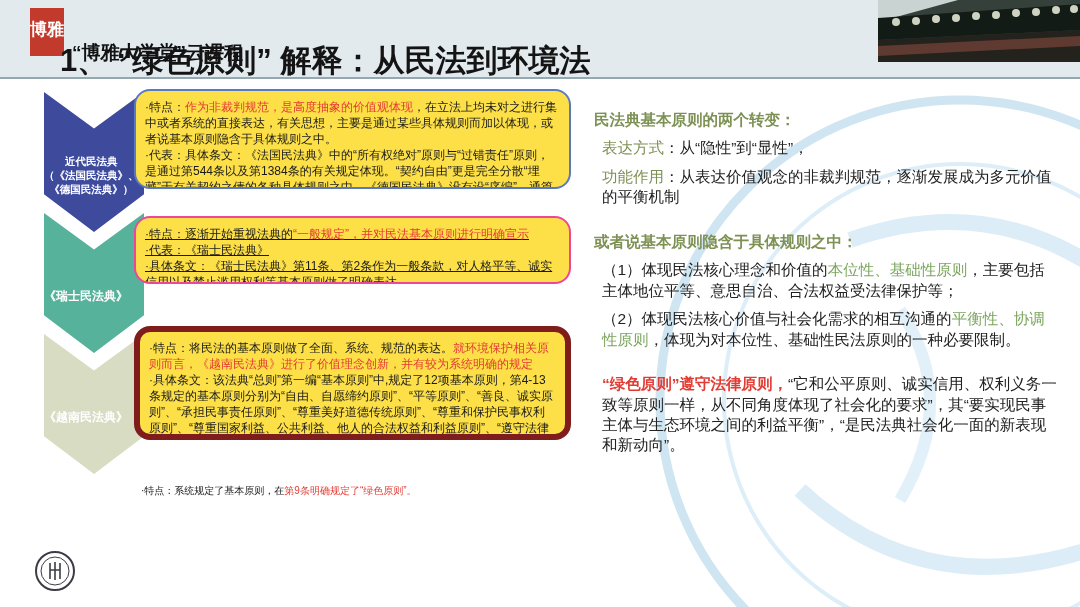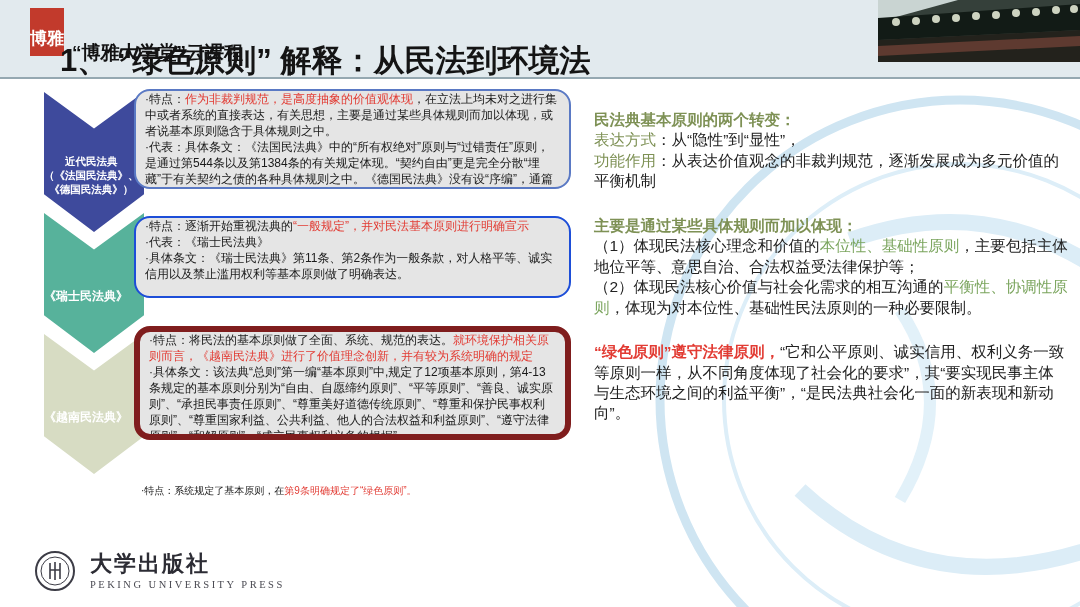--- a/index.html
+++ b/index.html
@@ -3,48 +3,48 @@
 <meta charset="utf-8">
 <style>
   html,body{margin:0;padding:0;background:#888;}
   .slide{position:relative;width:1080px;height:607px;background:#ffffff;overflow:hidden;
          font-family:"Liberation Sans","DejaVu Sans",sans-serif;color:#1a1a1a;}
   
   .band{position:absolute;left:0;top:0;width:1080px;height:78px;background:#e2eaee;}
   .band-line{position:absolute;left:0;top:77px;width:1080px;height:2px;background:#95a8b1;}
   .seal{position:absolute;left:30px;top:8px;width:34px;height:48px;background:#c23a2c;
         color:#fff;font-weight:bold;font-size:17px;line-height:1.25;text-align:center;
-        word-break:break-all;padding-top:20px;box-sizing:border-box;z-index:3;}
+        word-break:break-all;padding-top:11px;box-sizing:border-box;z-index:3;}
   .course-title{position:absolute;left:72px;top:24px;font-size:19px;font-weight:bold;color:#121212;z-index:3;margin-top:16px;}
   .slide-title{position:absolute;left:60px;top:40px;font-size:31px;font-weight:bold;color:#141414;z-index:3;white-space:nowrap;}
   .roof{position:absolute;right:0;top:0;width:202px;height:62px;z-index:3;}
   
   .watermark{position:absolute;left:600px;top:60px;width:700px;height:700px;z-index:0;pointer-events:none;}
   
   .chev{position:absolute;left:44px;width:100px;height:140px;z-index:2;
         clip-path:polygon(0 0,50% 26%,100% 0,100% 73%,50% 100%,0 73%);
         display:flex;align-items:center;justify-content:flex-start;text-align:center;
         color:#fff;font-weight:bold;white-space:pre-line;}
   .chev .lbl{padding-top:26px;}
   .chev1{top:92px;background:#3e4a9c;font-size:10.5px;line-height:1.35;}
   .chev2{top:213px;background:#57b29b;font-size:12px;}
   .chev3{top:334px;background:#d7dcc3;font-size:12px;}
   
-  .lbox{position:absolute;left:134px;width:437px;background:#e5e5e5;border-radius:16px;
-        padding:0 9px;font-size:12px;line-height:1.34;box-sizing:border-box;z-index:2;overflow:hidden;}
+  .lbox{position:absolute;left:134px;width:437px;background:#fde047;border-radius:16px;
+        padding:8px 9px;font-size:12px;line-height:1.34;box-sizing:border-box;z-index:2;overflow:hidden;}
   .lbox p{margin:0;}
   .box1{top:89px;height:100px;border:2px solid #5a79c4;}
-  .box2{top:216px;height:82px;border:2px solid #1d4ed8;}
+  .box2{top:216px;height:68px;border:2px solid #ec4899;text-decoration:underline;}
   .box3{top:326px;height:114px;border:6px solid #7f1d1d;}
   .footnote{position:absolute;left:141px;top:484px;width:430px;font-size:10px;z-index:2;}
   
   .rcol{position:absolute;left:594px;top:110px;width:474px;font-size:15.5px;line-height:1.32;z-index:2;color:#222;}
   .rcol .blk{margin-bottom:24px;}
   .rcol h3{margin:0;font-size:15.5px;color:#7e9155;font-weight:bold;}
-  .rcol p{margin:0;}
+  .rcol p{margin:8px;}
   
   .r{color:#e23b33;}
   .rb{color:#e23b33;font-weight:bold;}
   .g{color:#7ba55e;}
   .gb{color:#2fa13c;font-weight:bold;}
   .o{color:#7e9155;}
   
   .press{position:absolute;left:34px;top:550px;display:flex;align-items:center;z-index:2;}
   .press-text{margin-left:14px;}
   .press-cn{font-family:"Liberation Serif","DejaVu Serif",serif;font-size:22px;font-weight:bold;
@@ -124,34 +124,30 @@
   </div>
   <div class="footnote"><span>·特点：系统规定了基本原则，在</span><span class="r">第9条明确规定了“绿色原则”。</span></div>
 
   <div class="rcol">
     <div class="blk">
       <h3>民法典基本原则的两个转变：</h3>
       <p><span class="o">表达方式</span><span>：从“隐性”到“显性”，</span></p>
       <p><span class="o">功能作用</span><span>：从表达价值观念的非裁判规范，逐渐发展成为多元价值的平衡机制</span></p>
     </div>
     <div class="blk">
-      <h3>主要是通过某些具体规则而加以体现：</h3>
+      <h3>或者说基本原则隐含于具体规则之中：</h3>
       <p><span>（1）体现民法核心理念和价值的</span><span class="g">本位性、基础性原则</span><span>，主要包括主体地位平等、意思自治、合法权益受法律保护等；</span></p>
       <p><span>（2）体现民法核心价值与社会化需求的相互沟通的</span><span class="g">平衡性、协调性原则</span><span>，体现为对本位性、基础性民法原则的一种必要限制。</span></p>
     </div>
     <div class="blk">
       <p><span class="rb">“绿色原则”遵守法律原则，</span><span>“它和公平原则、诚实信用、权利义务一致等原则一样，从不同角度体现了社会化的要求”，其“要实现民事主体与生态环境之间的利益平衡”，“是民法典社会化一面的新表现和新动向”。</span></p>
     </div>
   </div>
 
   <div class="press">
     <svg width="42" height="42" viewBox="0 0 42 42">
       <circle cx="21" cy="21" r="19" fill="none" stroke="#3c3c46" stroke-width="2"></circle>
       <circle cx="21" cy="21" r="14" fill="none" stroke="#3c3c46" stroke-width="1"></circle>
       <path d="M16,13 v16 M21,12 v18 M26,13 v16 M16,20 h10" fill="none" stroke="#3c3c46" stroke-width="1.6"></path>
     </svg>
-    <div class="press-text">
-      <div class="press-cn">大学出版社</div>
-      <div class="press-en">PEKING UNIVERSITY PRESS</div>
-    </div>
   </div>
 
 </div>
 
 </body></html>

